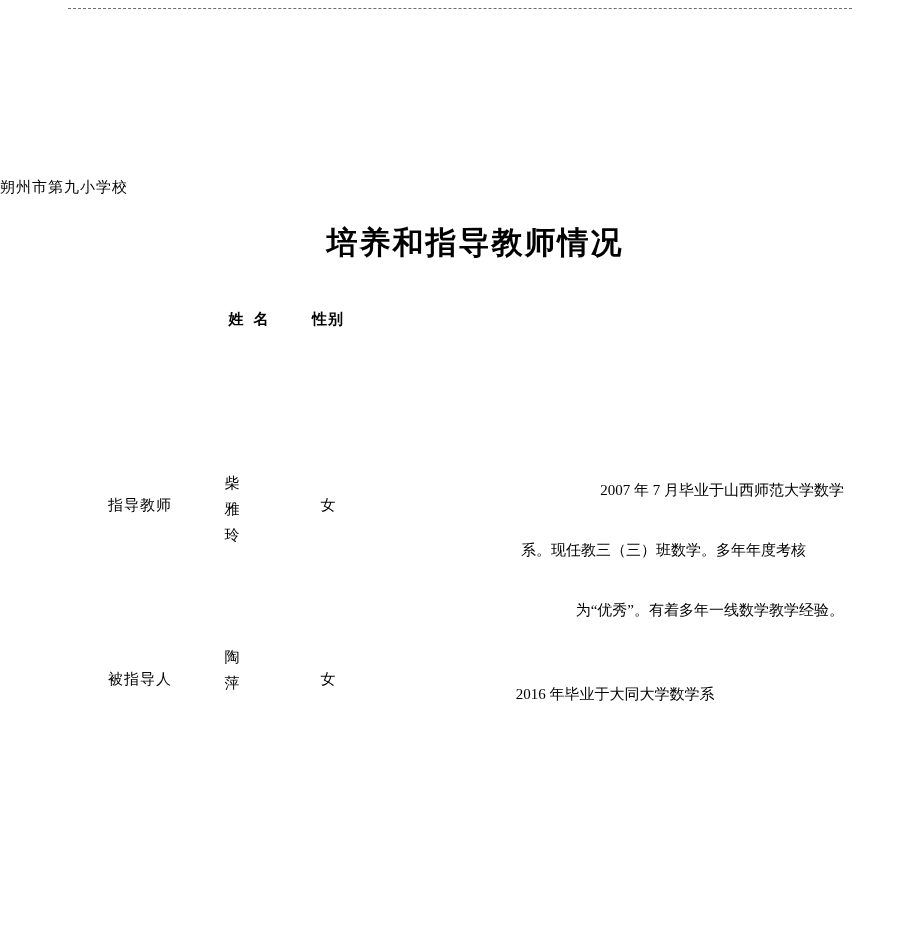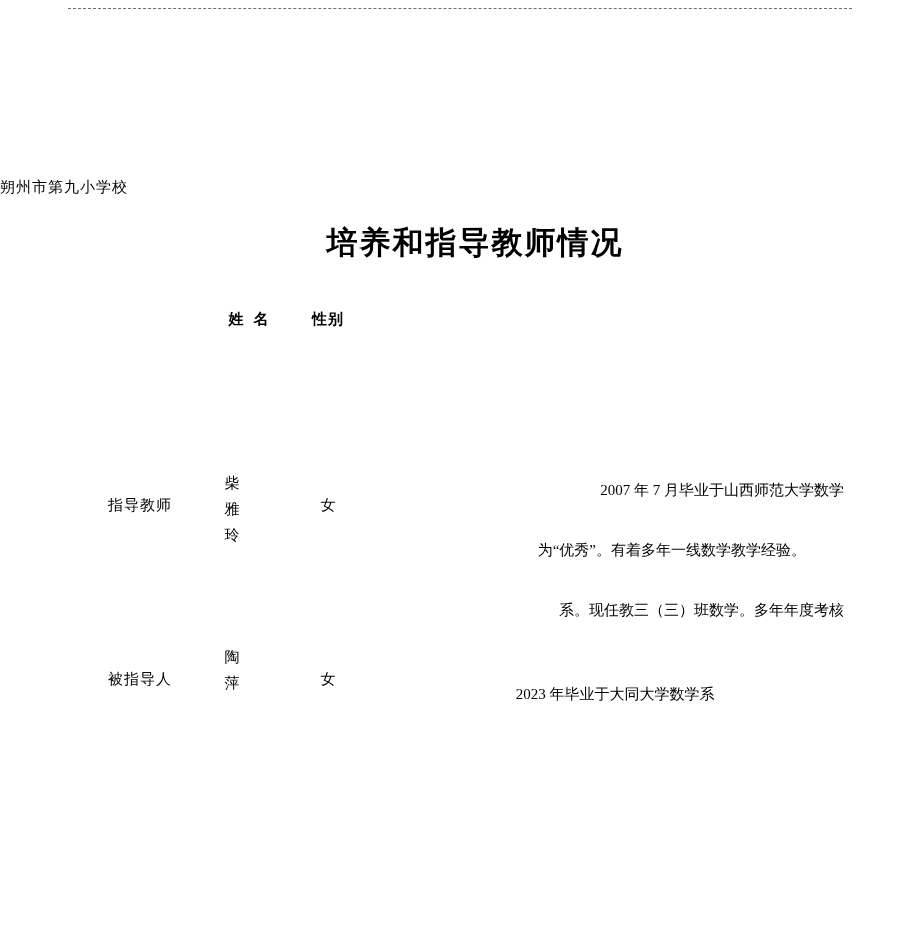--- a/index.html
+++ b/index.html
@@ -181,31 +181,31 @@
     <div class="row row-1">
       <div class="c-role">指导教师</div>
       <div class="c-name">
         <span>柴</span>
         <span>雅</span>
         <span>玲</span>
       </div>
       <div class="c-gender">女</div>
       <div class="c-detail">
         <p>2007 年 7 月毕业于山西师范大学数学</p>
+        <p>系。现任教三（三）班数学。多年年度考核</p>
         <p>为“优秀”。有着多年一线数学教学经验。</p>
-        <p>系。现任教三（三）班数学。多年年度考核</p>
       </div>
     </div>
 
     <div class="row row-2">
       <div class="c-role">被指导人</div>
       <div class="c-name">
         <span>陶</span>
         <span>萍</span>
       </div>
       <div class="c-gender">女</div>
       <div class="c-detail">
-        <p>2023 年毕业于大同大学数学系</p>
+        <p>2016 年毕业于大同大学数学系</p>
       </div>
     </div>
 
   </div>
 </div>
 
 </body></html>

